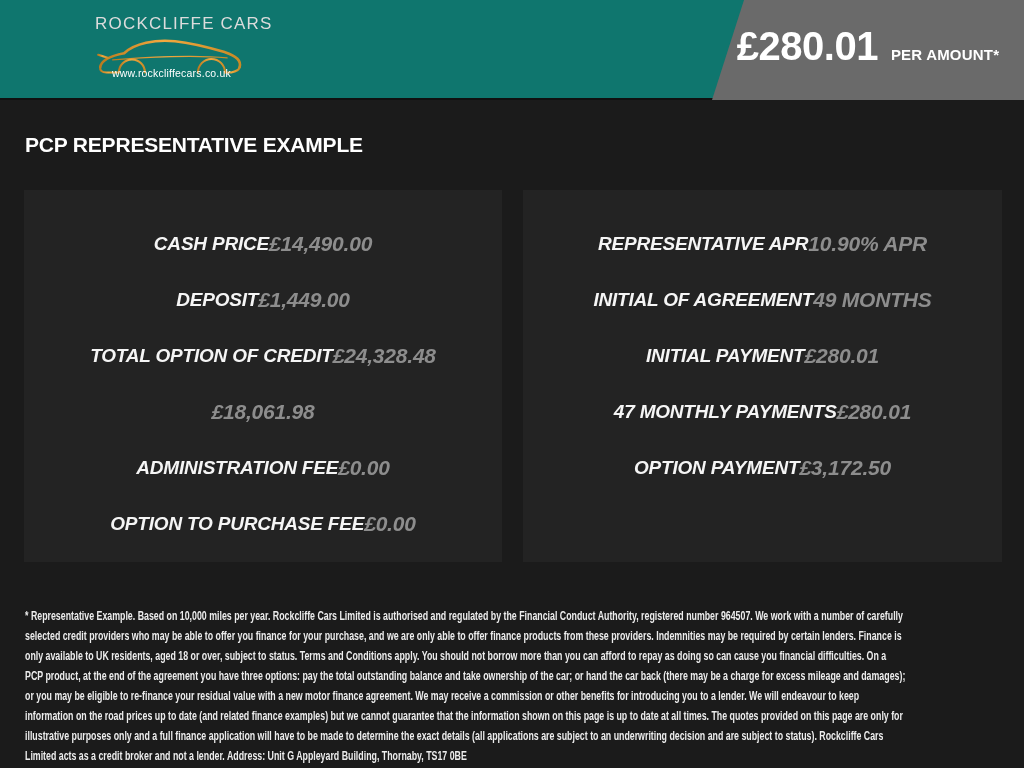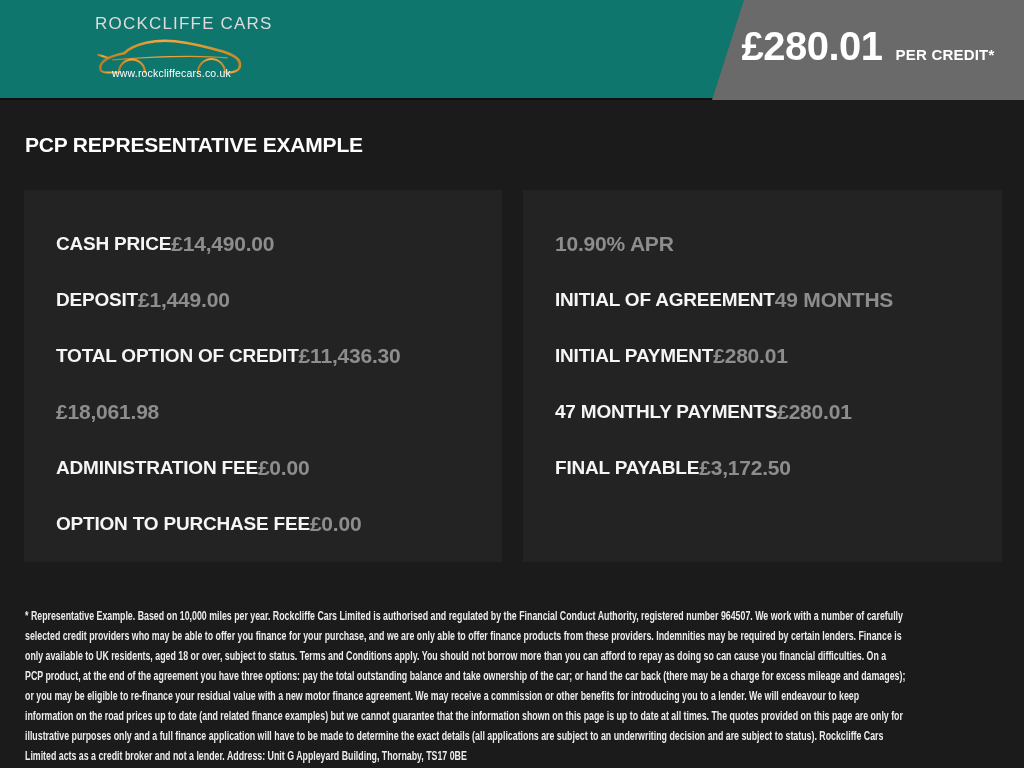--- a/index.html
+++ b/index.html
@@ -70,21 +70,21 @@
   .panel {
     position: absolute; top: 190px;
     height: 372px;
     background: #232323;
     padding: 26px 32px 0 32px;
   }
   .panel-left  { left: 24px;  width: 478px; }
   .panel-right { left: 523px; width: 479px; }
   .row {
     height: 56px;
-    display: flex; justify-content: flex-start; align-items: center;
+    display: flex; justify-content: center; align-items: center; font-style: italic;
   }
   .row-label {
     color: #f5f5f5; font-size: 19px; font-weight: bold;
     letter-spacing: -0.2px; white-space: nowrap;
   }
   .row-value {
     color: #8d8d8d; font-size: 21px; font-weight: bold;
     letter-spacing: -0.2px; white-space: nowrap;
   }
 
@@ -132,67 +132,68 @@
 
         <path stroke-width="4" d="M250,72 L262,72 C272,70 277,67 278,62"></path>
       </g>
     </svg>
 
     <div class="logo-url">www.rockcliffecars.co.uk</div>
   </div>
 
   <div class="ribbon">
     <span class="ribbon-amount">£280.01</span>
-    <span class="ribbon-period">PER CREDIT*</span>
+    <span class="ribbon-period">PER AMOUNT*</span>
   </div>
 </div>
 
 <div class="page-title">PCP REPRESENTATIVE EXAMPLE</div>
 
 <div class="panel panel-left">
   <div class="row">
     <span class="row-label">CASH PRICE</span>
     <span class="row-value">£14,490.00</span>
   </div>
   <div class="row">
     <span class="row-label">DEPOSIT</span>
     <span class="row-value">£1,449.00</span>
   </div>
   <div class="row">
     <span class="row-label">TOTAL OPTION OF CREDIT</span>
-    <span class="row-value">£11,436.30</span>
+    <span class="row-value">£24,328.48</span>
   </div>
   <div class="row">
     <span class="row-value">£18,061.98</span>
   </div>
   <div class="row">
     <span class="row-label">ADMINISTRATION FEE</span>
     <span class="row-value">£0.00</span>
   </div>
   <div class="row">
     <span class="row-label">OPTION TO PURCHASE FEE</span>
     <span class="row-value">£0.00</span>
   </div>
 </div>
 
 <div class="panel panel-right">
   <div class="row">
+    <span class="row-label">REPRESENTATIVE APR</span>
     <span class="row-value">10.90% APR</span>
   </div>
   <div class="row">
     <span class="row-label">INITIAL OF AGREEMENT</span>
     <span class="row-value">49 MONTHS</span>
   </div>
   <div class="row">
     <span class="row-label">INITIAL PAYMENT</span>
     <span class="row-value">£280.01</span>
   </div>
   <div class="row">
     <span class="row-label">47 MONTHLY PAYMENTS</span>
     <span class="row-value">£280.01</span>
   </div>
   <div class="row">
-    <span class="row-label">FINAL PAYABLE</span>
+    <span class="row-label">OPTION PAYMENT</span>
     <span class="row-value">£3,172.50</span>
   </div>
 </div>
 
 <div class="disclaimer">* Representative Example. Based on 10,000 miles per year. Rockcliffe Cars Limited is authorised and regulated by the Financial Conduct Authority, registered number 964507. We work with a number of carefully selected credit providers who may be able to offer you finance for your purchase, and we are only able to offer finance products from these providers. Indemnities may be required by certain lenders. Finance is only available to UK residents, aged 18 or over, subject to status. Terms and Conditions apply. You should not borrow more than you can afford to repay as doing so can cause you financial difficulties. On a PCP product, at the end of the agreement you have three options: pay the total outstanding balance and take ownership of the car; or hand the car back (there may be a charge for excess mileage and damages); or you may be eligible to re-finance your residual value with a new motor finance agreement. We may receive a commission or other benefits for introducing you to a lender. We will endeavour to keep information on the road prices up to date (and related finance examples) but we cannot guarantee that the information shown on this page is up to date at all times. The quotes provided on this page are only for illustrative purposes only and a full finance application will have to be made to determine the exact details (all applications are subject to an underwriting decision and are subject to status). Rockcliffe Cars Limited acts as a credit broker and not a lender. Address: Unit G Appleyard Building, Thornaby, TS17 0BE</div>
 
 </body></html>

